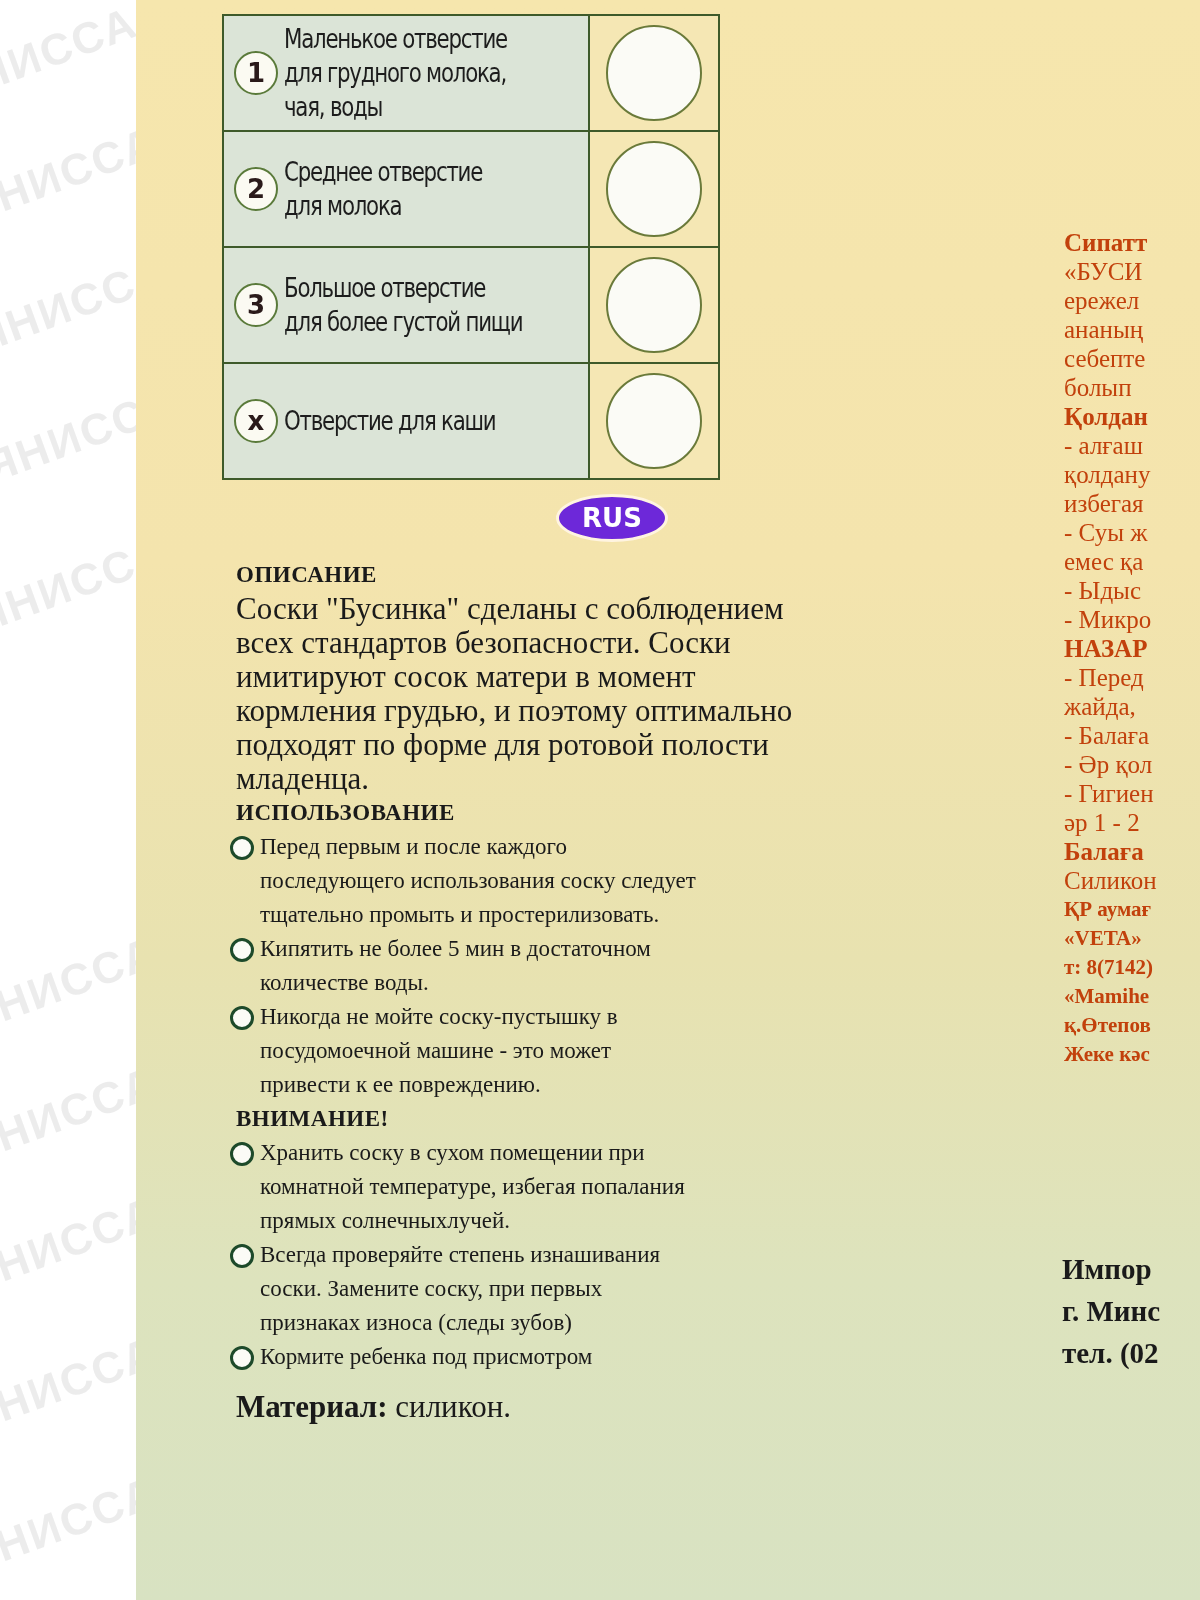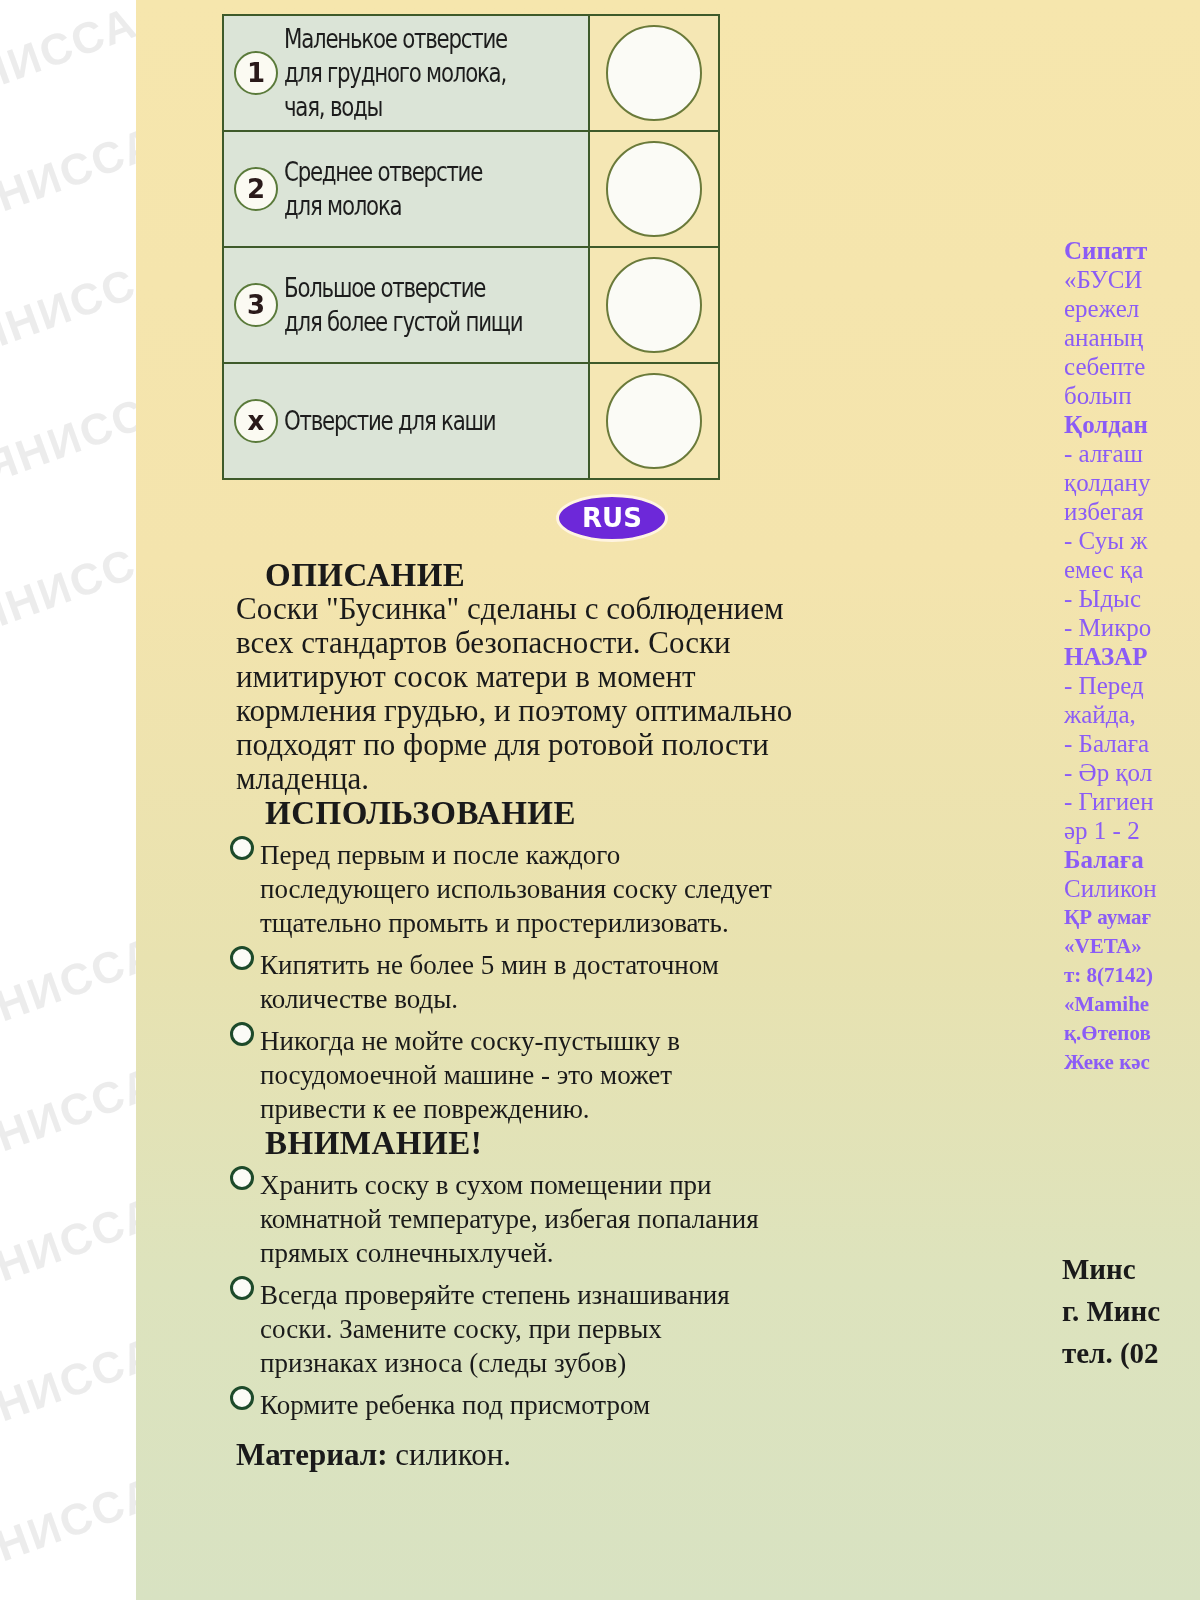--- a/index.html
+++ b/index.html
@@ -47,34 +47,34 @@
     width: 92px; height: 92px; border-radius: 50%; background: #fbfbf6;
     border: 2px solid #6a7a3a;
   }
   .rus-badge {
     position: absolute; left: 556px; top: 494px; width: 112px; height: 48px;
     background: #6d28d9; border-radius: 50%; border: 3px solid #fff4e0;
     display: flex; align-items: center; justify-content: center; box-sizing: border-box;
     color: #ffffff; font-family: "DejaVu Sans", sans-serif; font-weight: bold; font-size: 26px;
   }
   .ru-text { position: absolute; left: 236px; top: 558px; width: 790px; color: #1a1a1a; }
-  .sec-title { font-weight: bold; font-size: 33px; line-height: 34px; letter-spacing: 0.5px; margin-left: 29px; }
+  .sec-title { font-weight: bold; font-size: 23px; line-height: 34px; letter-spacing: 0.5px; }
   .para { font-size: 31px; line-height: 34px; white-space: pre-line; }
   .bullet { display: flex; align-items: flex-start; }
   .bullet-dot {
     width: 24px; height: 24px; border-radius: 50%; background: #fbfbf6;
     border: 3px solid #1d4a2a; box-sizing: border-box; margin-top: 6px; margin-right: 6px;
     flex-shrink: 0; margin-left: -6px;
   }
-  .bullet-text { font-size: 27px; line-height: 34px; white-space: pre-line; margin-top: 8px; }
+  .bullet-text { font-size: 23px; line-height: 34px; white-space: pre-line; }
   .material { font-size: 31px; line-height: 34px; margin-top: 16px; }
   .material b { font-weight: bold; }
   .kz-col {
-    position: absolute; left: 1064px; top: 236px; width: 136px; overflow: hidden;
-    color: #8b5cf6; font-size: 25px; line-height: 29px; white-space: nowrap;
+    position: absolute; left: 1064px; top: 228px; width: 136px; overflow: hidden;
+    color: #c2410c; font-size: 25px; line-height: 29px; white-space: nowrap;
   }
   .kz-col .b { font-weight: bold; }
   .kz-col .sm { font-size: 21px; line-height: 29px; font-weight: bold; }
   .importer {
     position: absolute; left: 1062px; top: 1248px; width: 138px; overflow: hidden;
     font-weight: bold; font-size: 29px; line-height: 42px; color: #1a1a1a; white-space: nowrap;
   }
 </style>
 </head>
 <body>
@@ -223,16 +223,16 @@
     <div>Силикон</div>
     <div class="sm">ҚР аумағ</div>
     <div class="sm">«VETA» </div>
     <div class="sm">т: 8(7142)</div>
     <div class="sm">«Mamihe</div>
     <div class="sm">қ.Өтепов</div>
     <div class="sm">Жеке кәс</div>
   </div>
 
 <div class="importer">
-  <div>Минс</div>
+  <div>Импор</div>
   <div>г. Минс</div>
   <div>тел. (02</div>
 </div>
 
 </body></html>

